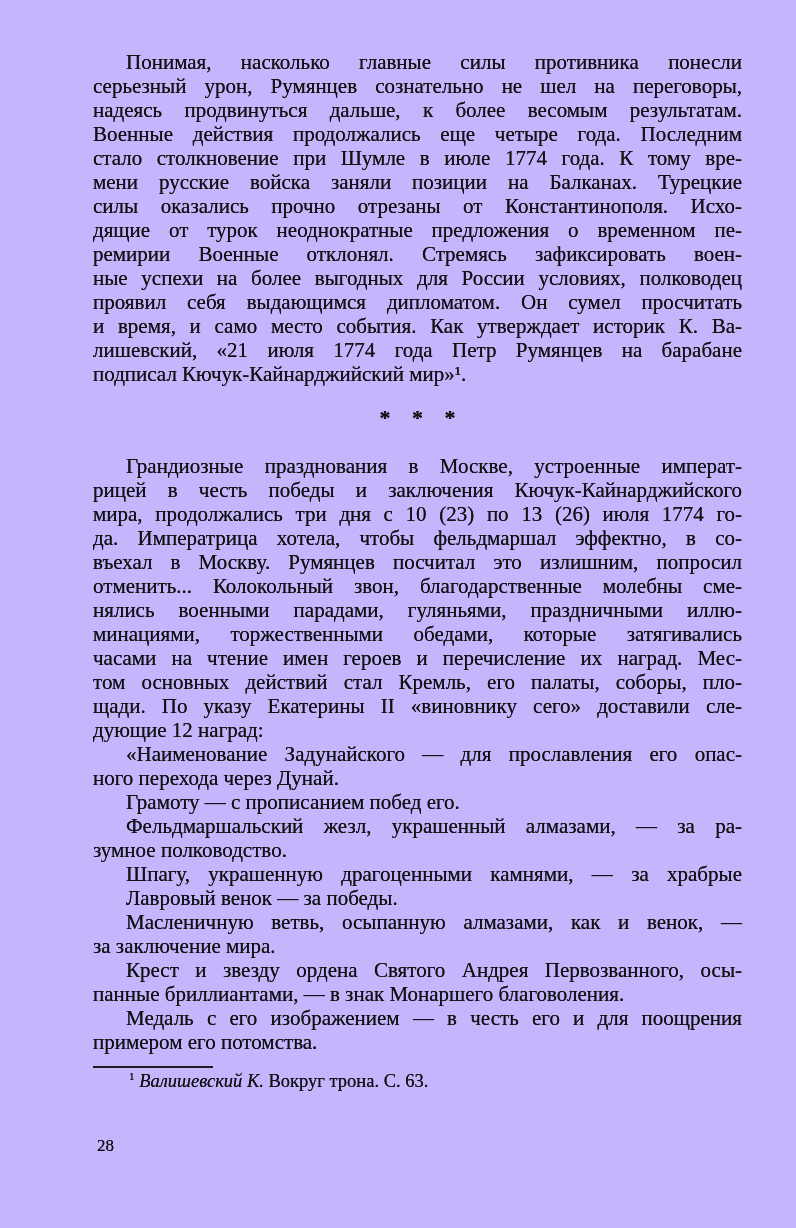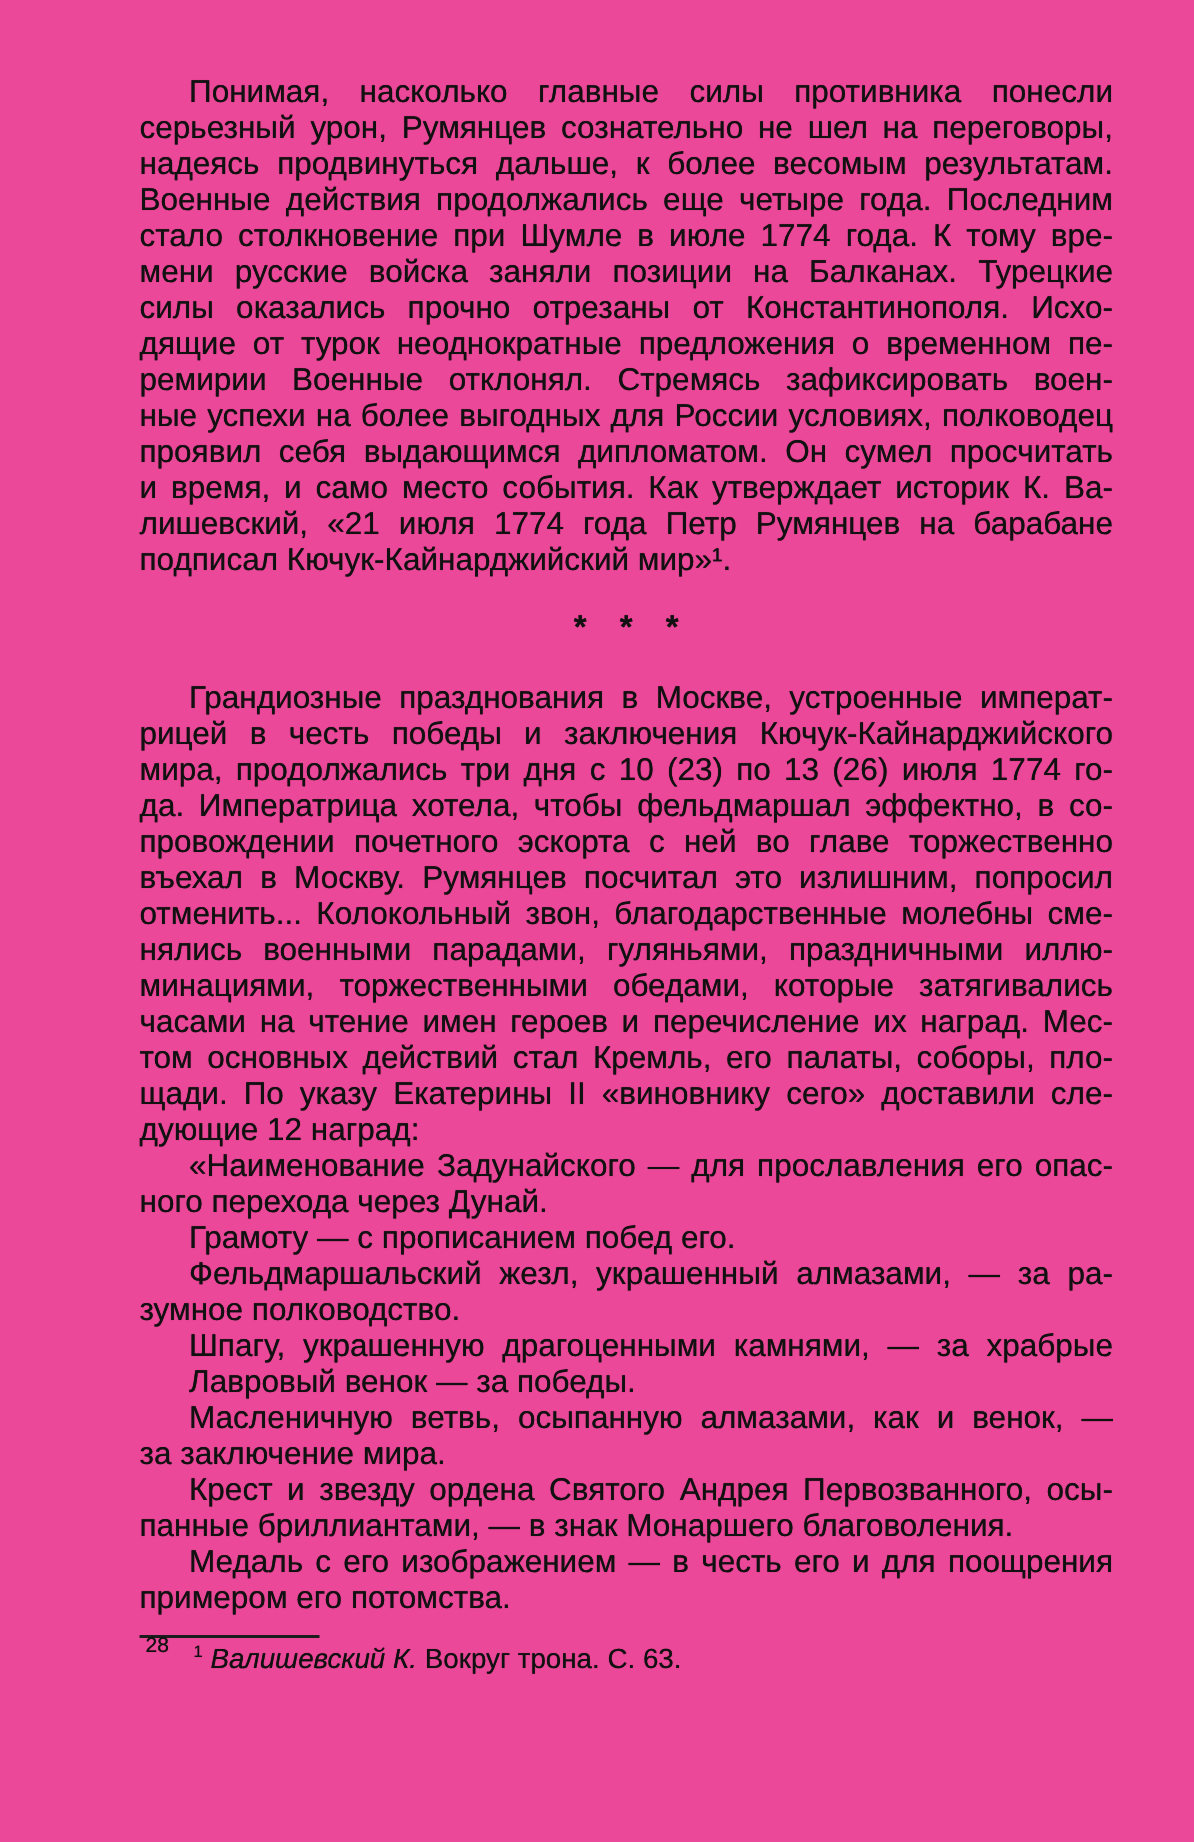--- a/index.html
+++ b/index.html
@@ -4,22 +4,22 @@
 <style>
   html, body {
     margin: 0;
     padding: 0;
     background: #ffffff;
   }
   .page {
     position: relative;
     width: 796px;
     height: 1228px;
-    background: #ec4899;
-    font-family: Liberation Sans, sans-serif;
+    background: #c4b5fd;
+    font-family: Liberation Serif, serif;
     color: #111111;
     overflow: hidden;
   }
   .text-block {
     position: absolute;
     left: 93px;
     top: 50px;
     width: 649px;
     font-size: 21px;
     line-height: 24px;
@@ -60,22 +60,22 @@
   .footnote sup {
     font-size: 11px;
     line-height: 0;
   }
   .footnote .author {
     font-style: italic;
   }
   .page-number {
     position: absolute;
     left: 97px;
-    top: 1088px;
-    font-size: 14px;
+    top: 1136px;
+    font-size: 17px;
     text-shadow: 0 0 0.45px rgba(10,10,10,0.85);
   }
 </style>
 </head>
 <body>
 
 <div class="page">
   <div class="text-block">
     <div id="paragraphs">
         <div class="paragraph">
@@ -93,21 +93,20 @@
           <div class="line">и время, и само место события. Как утверждает историк К. Ва-</div>
           <div class="line">лишевский, «21 июля 1774 года Петр Румянцев на барабане</div>
           <div class="line last">подписал Кючук-Кайнарджийский мир»¹.</div>
         </div>
         <div class="separator">* * *</div>
         <div class="paragraph">
           <div class="line indent">Грандиозные празднования в Москве, устроенные императ-</div>
           <div class="line">рицей в честь победы и заключения Кючук-Кайнарджийского</div>
           <div class="line">мира, продолжались три дня с 10 (23) по 13 (26) июля 1774 го-</div>
           <div class="line">да. Императрица хотела, чтобы фельдмаршал эффектно, в со-</div>
-          <div class="line">провождении почетного эскорта с ней во главе торжественно</div>
           <div class="line">въехал в Москву. Румянцев посчитал это излишним, попросил</div>
           <div class="line">отменить... Колокольный звон, благодарственные молебны сме-</div>
           <div class="line">нялись военными парадами, гуляньями, праздничными иллю-</div>
           <div class="line">минациями, торжественными обедами, которые затягивались</div>
           <div class="line">часами на чтение имен героев и перечисление их наград. Мес-</div>
           <div class="line">том основных действий стал Кремль, его палаты, соборы, пло-</div>
           <div class="line">щади. По указу Екатерины II «виновнику сего» доставили сле-</div>
           <div class="line last">дующие 12 наград:</div>
         </div>
         <div class="paragraph">

